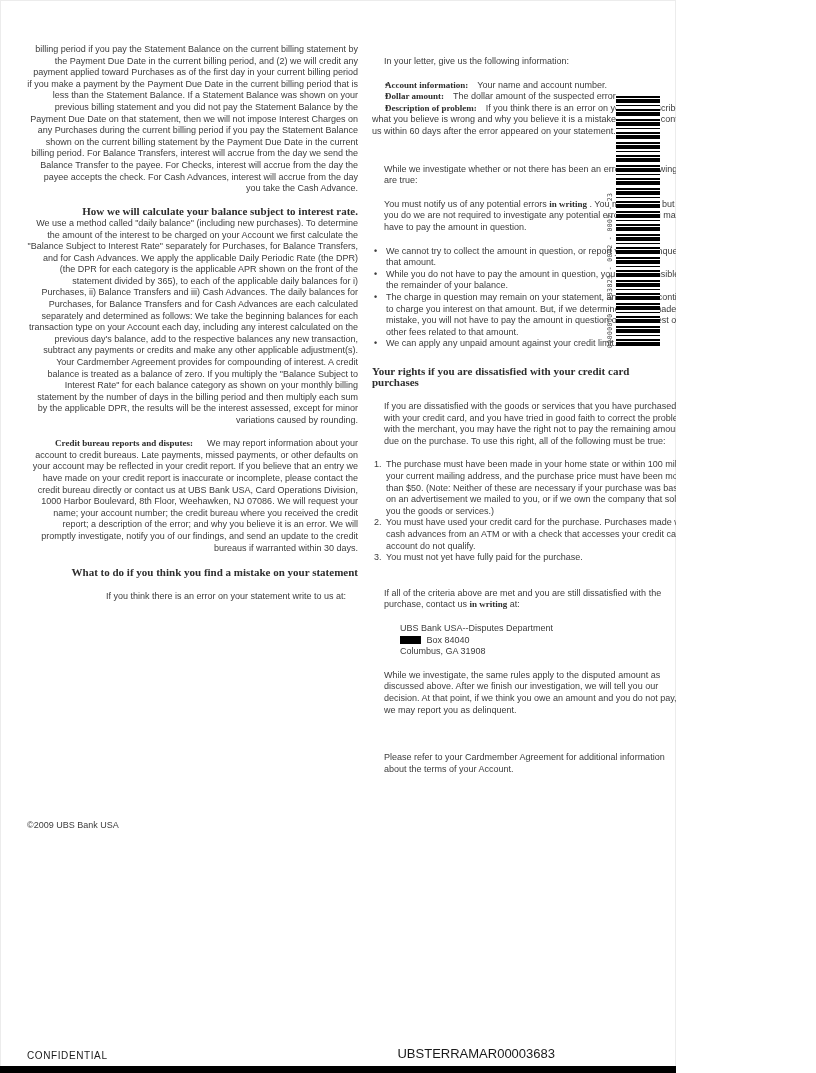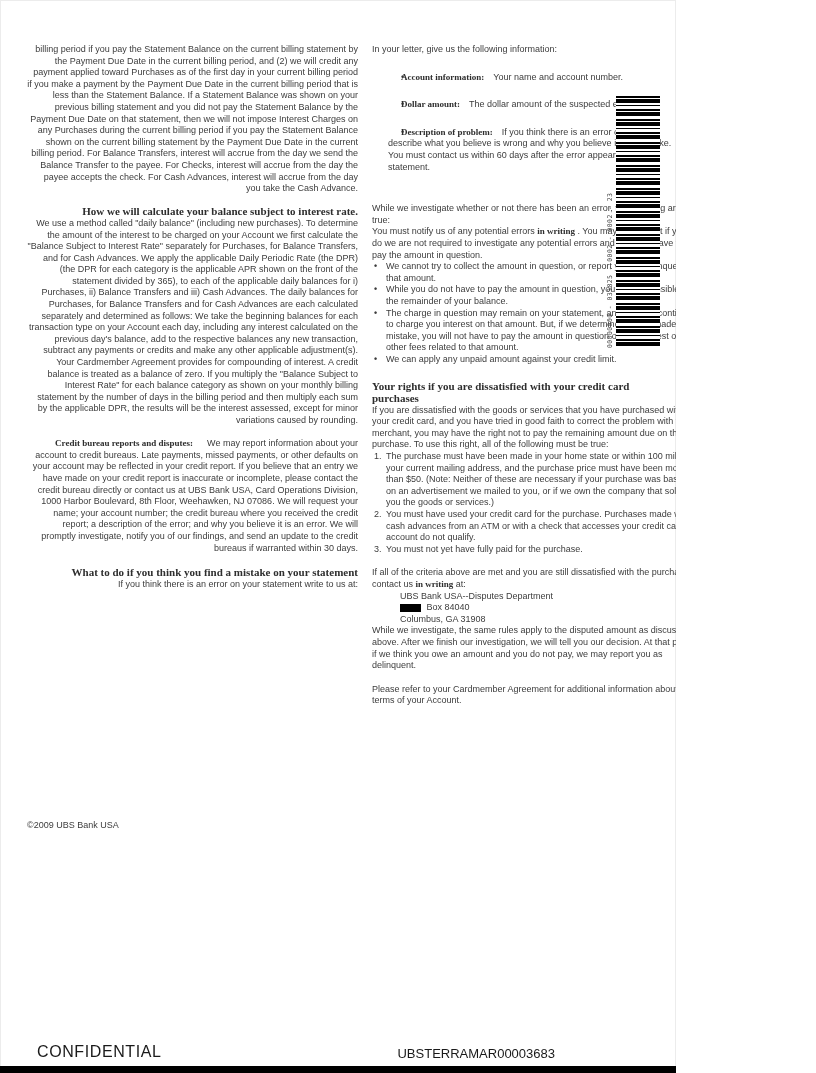--- a/index.html
+++ b/index.html
@@ -8,34 +8,34 @@
     font-family:"Liberation Sans", sans-serif;color:#3c3c3c;overflow:hidden;
     box-shadow:inset 0 0 0 1px #ececec;
   }
   .page-indicator{position:absolute;top:22px;left:700px;font-size:10px;color:#333;}
 
   .col{position:absolute;top:44px;font-size:9px;line-height:11.6px;}
   .col-left{left:27px;width:331px;text-align:right;}
   .col-right{left:372px;width:326px;}
 
   p.body{margin:0 0 11.6px 0;}
-  p.tight{margin:0;}
+  p.tight{margin:12px;}
   .serif{font-family:"Liberation Serif", serif;font-weight:bold;color:#2e2e2e;}
   h3.heading{margin:0;font-size:11px;line-height:11.6px;}
   h3.mistake{margin-top:13px;}
   h3.rights{margin:16px 0 0 0;max-width:272px;}
   .runin{margin-right:14px;margin-top:6px;}
   .lead{margin-right:9px;}
 
   .address{margin:0 0 0 28px;}
   .address div{line-height:11.6px;}
   .copyright{position:absolute;left:27px;top:820px;font-size:9px;color:#3c3c3c;}
 
   
-  p.flush-bullet{margin:16px;text-indent:0;}
+  p.flush-bullet{margin:0;text-indent:0;}
   p.flush-bullet .bullet{display:inline-block;width:13px;text-indent:13px;}
   .bullet::before{content:"\2022";font-weight:bold;}
 
   
   .hang{position:relative;margin:0;padding-left:14px;}
   .hang .marker{position:absolute;left:2px;top:0;}
   .num-item{position:relative;margin:0;padding-left:14px;}
   .num-item .num{position:absolute;left:2px;top:0;}
   .gap-md{height:12px;}
   .gap-lg{height:14px;}
@@ -58,21 +58,21 @@
       #fff 7px,#fff 9px,
       #000 9px,#000 10px,
       #fff 10px,#fff 13px,
       #000 13px,#000 15.5px,
       #fff 15.5px,#fff 16.5px,
       #000 16.5px,#000 20px,
       #fff 20px,#fff 23px);
   }
 
   .footer-bar{position:absolute;left:0;right:0;bottom:0;height:7px;background:#000;}
-  .footer-left{position:absolute;left:37px;bottom:12px;font-size:16px;letter-spacing:0.6px;color:#1a1a1a;}
+  .footer-left{position:absolute;left:27px;bottom:12px;font-size:10px;letter-spacing:0.6px;color:#1a1a1a;}
   .footer-right{position:absolute;right:121px;bottom:12px;font-size:13px;color:#1a1a1a;}
 </style>
 </head>
 <body>
 
 <div class="sheet">
 
   <div class="page-indicator">Page 4 of 4</div>
 
   <div class="col col-left">

